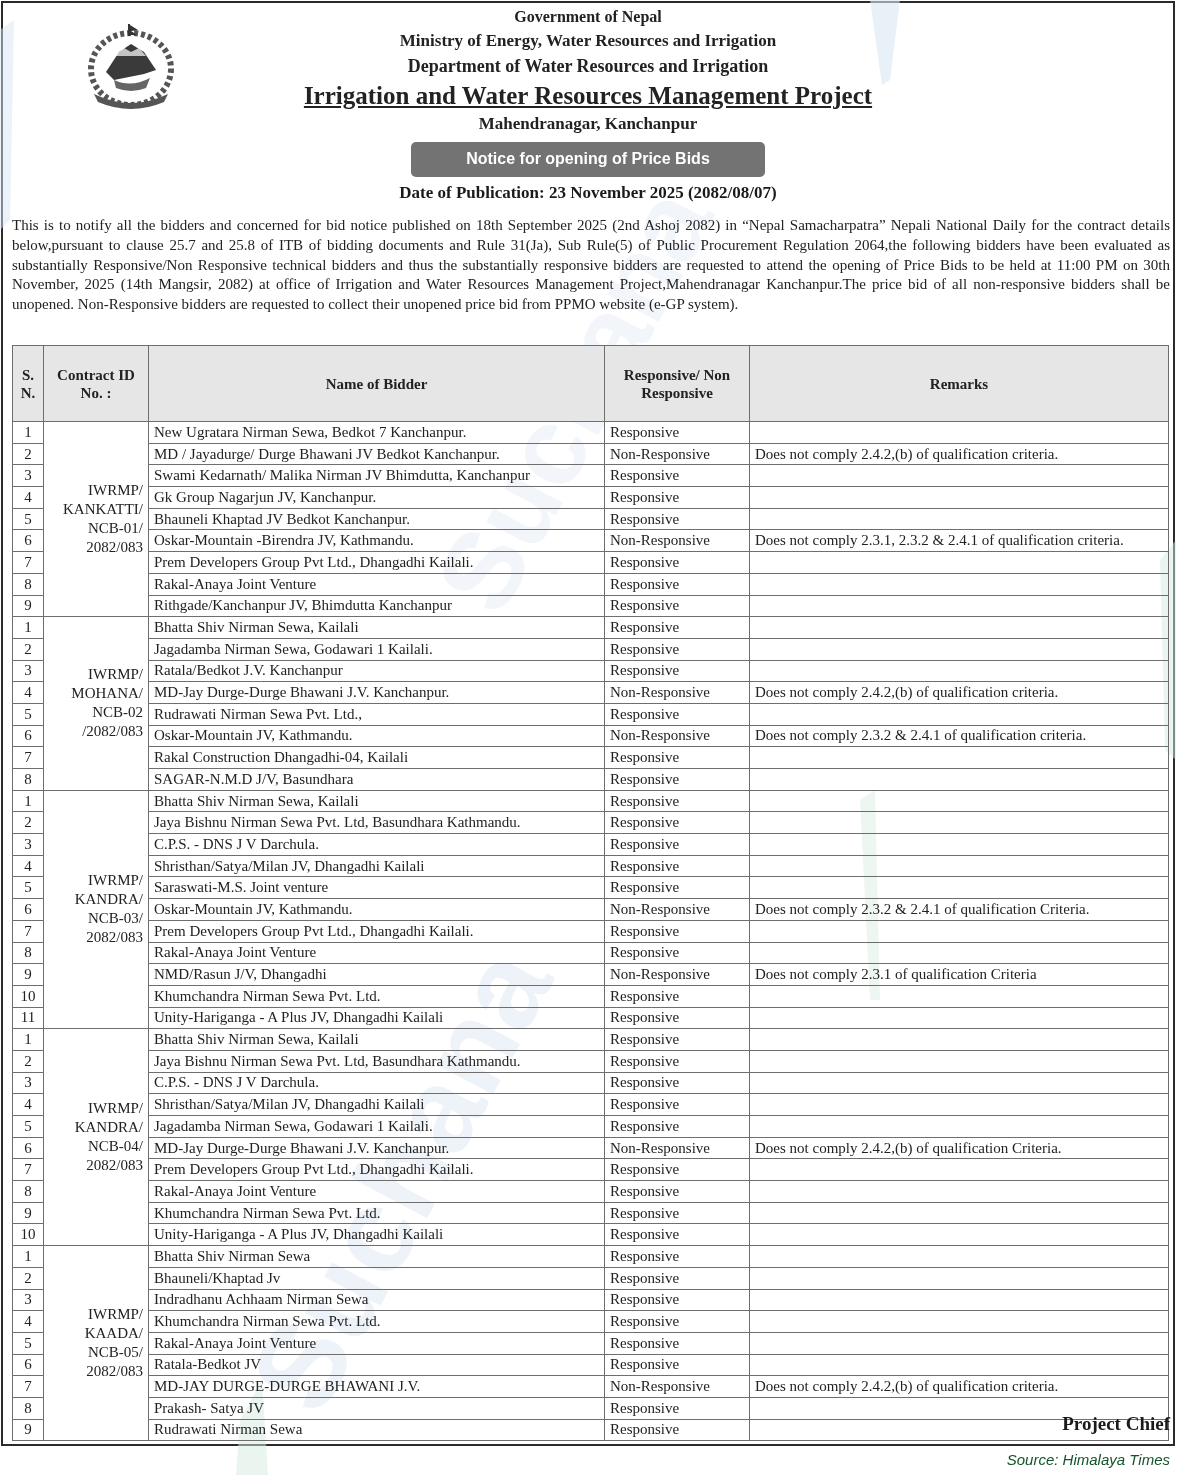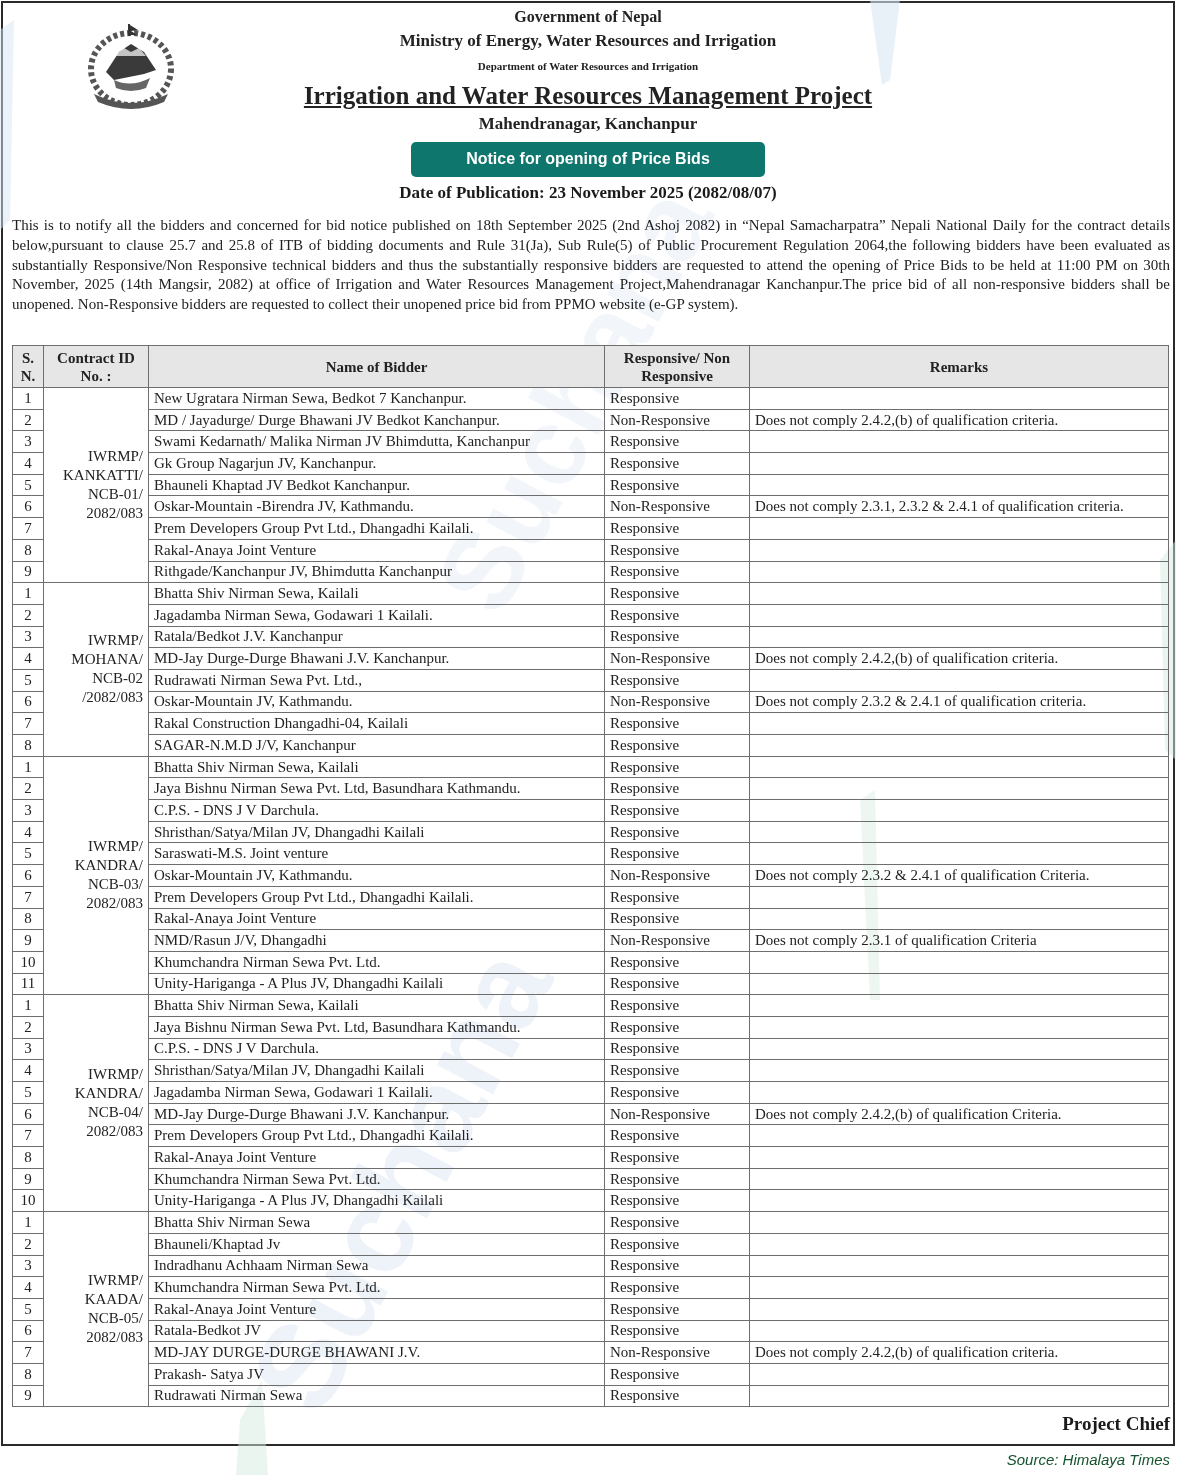--- a/index.html
+++ b/index.html
@@ -3,24 +3,24 @@
 <meta charset="utf-8">
 <style>
   html, body { margin: 0; padding: 0; background: #ffffff; }
   body { width: 1181px; height: 1475px; position: relative; overflow: hidden; font-family: "Liberation Serif", "DejaVu Serif", serif; color: #1a1a1a; }
   .frame { position: absolute; left: 1px; top: 1px; width: 1174px; height: 1445px; border: 2px solid #2a2a2a; box-sizing: border-box; background: #fff; }
   .emblem { position: absolute; left: 84px; top: 22px; width: 94px; height: 90px; }
   .header { position: absolute; left: 0; top: 6px; width: 1176px; text-align: center; }
   .h-line { font-weight: bold; color: #222; }
   .h1 { font-size: 16px; line-height: 22px; }
   .h2 { font-size: 17px; line-height: 25px; }
-  .h3 { font-size: 11px; line-height: 27px; }
+  .h3 { font-size: 18px; line-height: 27px; }
   .h4 { font-size: 25px; line-height: 30px; margin-top: 1px; text-decoration: underline; }
   .h5 { font-size: 17px; line-height: 25px; }
-  .notice-badge { display: inline-block; margin-top: 6px; background: #0f766e; color: #fff; border-radius: 5px; font-family: "Liberation Sans", "DejaVu Sans", sans-serif; font-weight: bold; font-size: 16px; padding: 8px 29px 9px 29px; width: 296px; box-sizing: content-box; }
+  .notice-badge { display: inline-block; margin-top: 6px; background: #737373; color: #fff; border-radius: 5px; font-family: "Liberation Sans", "DejaVu Sans", sans-serif; font-weight: bold; font-size: 16px; padding: 8px 29px 9px 29px; width: 296px; box-sizing: content-box; }
   .pub-date { font-weight: bold; font-size: 17px; margin-top: 5px; line-height: 22px; }
   .intro { position: absolute; left: 12px; top: 216px; width: 1158px; font-size: 15px; line-height: 19.8px; text-align: justify; color: #222; }
   table.bids { position: absolute; left: 12px; top: 345px; width: 1157px; border-collapse: collapse; font-size: 15px; color: #222; }
   table.bids th, table.bids td { border: 1.5px solid #6e6e6e; padding: 0 5px; height: 20.7px; line-height: 19px; vertical-align: middle; }
   table.bids th { background: #e6e6e6; font-weight: bold; font-size: 15px; line-height: 18px; height: 41px; text-align: center; }
   td.sn { text-align: center; width: 20px; padding: 0 3px; }
   td.cid { text-align: right; width: 94px; line-height: 19px; }
   td.name { width: 445px; }
   td.status { width: 134px; margin-top: 15px; }
   .footer-sign { position: absolute; right: 11px; top: 1413px; font-weight: bold; font-size: 19px; }
@@ -60,21 +60,21 @@
   <div class="h-line h5">Mahendranagar, Kanchanpur</div>
   <div class="notice-badge">Notice for opening of Price Bids</div>
   <div class="pub-date">Date of Publication: 23 November  2025 (2082/08/07)</div>
 </div>
 
 <div class="intro">This is to notify all the bidders and concerned for bid notice published on 18th September 2025 (2nd Ashoj 2082)  in “Nepal Samacharpatra” Nepali National Daily for the contract details below,pursuant to clause 25.7 and 25.8 of ITB of bidding documents and Rule 31(Ja), Sub Rule(5) of Public Procurement Regulation 2064,the following bidders have been evaluated as substantially Responsive/Non Responsive technical bidders and thus the substantially responsive bidders are requested to attend the opening of Price Bids to be held at 11:00 PM on 30th November, 2025 (14th Mangsir, 2082) at office of Irrigation and Water Resources Management Project,Mahendranagar Kanchanpur.The price bid of all non-responsive bidders shall be unopened. Non-Responsive bidders are requested to collect their unopened price bid from PPMO website (e-GP system).</div>
 
 <table class="bids">
   <thead>
     <tr>
-      <th style="width:20px;padding:0 3px;margin-left:46px;">S. N.</th>
+      <th style="width:20px;padding:17px 3px;margin-left:46px;">S. N.</th>
       <th style="width:94px;">Contract ID No. :</th>
       <th style="width:445px;">Name of Bidder</th>
       <th style="width:134px;">Responsive/ Non Responsive</th>
       <th>Remarks</th>
     </tr>
   </thead>
   <tbody id="tbody">
       <tr>
         <td class="sn">1</td>
         <td class="cid" rowspan="9">IWRMP/ KANKATTI/ NCB-01/ 2082/083</td>
@@ -168,21 +168,21 @@
         <td class="remarks">Does not comply 2.3.2 &amp; 2.4.1 of qualification criteria.</td>
       </tr>
       <tr>
         <td class="sn">7</td>
         <td class="name">Rakal Construction Dhangadhi-04, Kailali</td>
         <td class="status">Responsive</td>
         <td class="remarks"></td>
       </tr>
       <tr>
         <td class="sn">8</td>
-        <td class="name">SAGAR-N.M.D J/V, Kanchanpur</td>
+        <td class="name">SAGAR-N.M.D J/V, Basundhara</td>
         <td class="status">Responsive</td>
         <td class="remarks"></td>
       </tr>
       <tr>
         <td class="sn">1</td>
         <td class="cid" rowspan="11">IWRMP/ KANDRA/ NCB-03/ 2082/083</td>
         <td class="name">Bhatta Shiv Nirman Sewa, Kailali</td>
         <td class="status">Responsive</td>
         <td class="remarks"></td>
       </tr>

